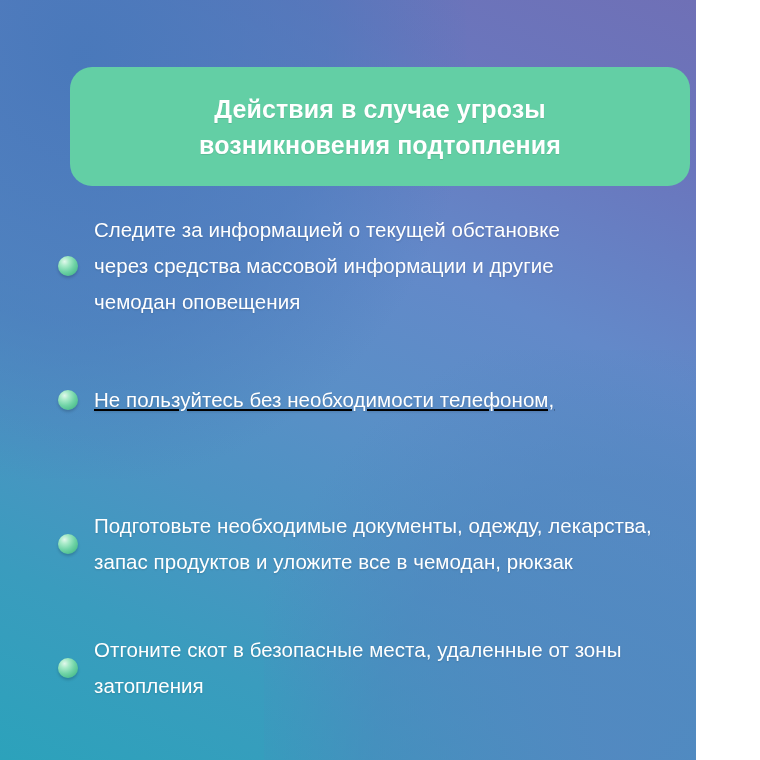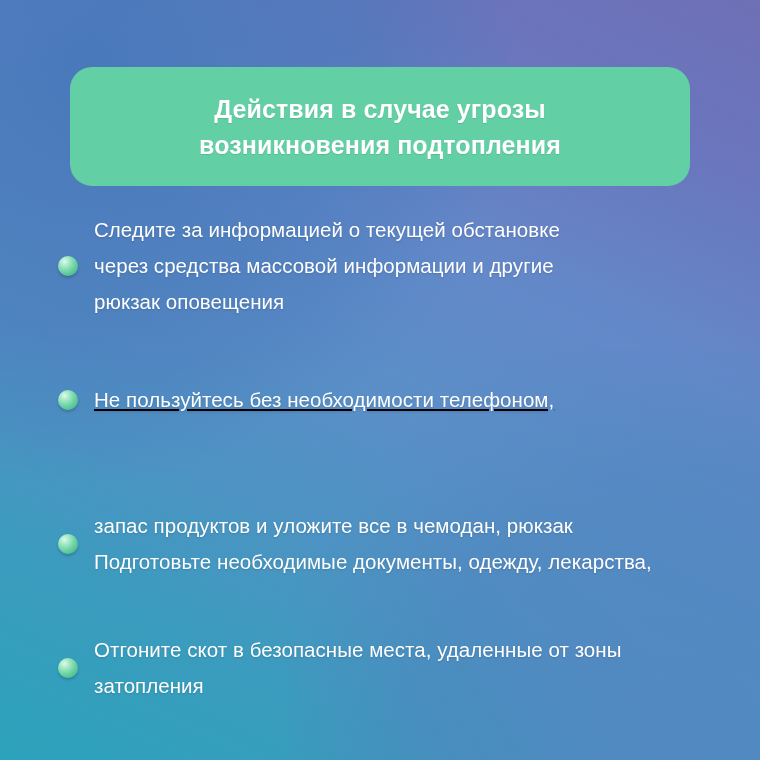--- a/index.html
+++ b/index.html
@@ -10,21 +10,21 @@
   body {
     width: 760px;
     height: 760px;
     overflow: hidden;
     font-family: "Liberation Sans", sans-serif;
   }
 
   
   .poster {
     position: relative;
-    width: 760px;
+    width: 696px;
     height: 760px;
     box-sizing: border-box;
     
     background:
       linear-gradient(205deg,
         #6f70b6 0%,
         #6a76bd 16%,
         #6389c9 36%,
         #5a8fc7 52%,
         #4d93c3 66%,
@@ -164,36 +164,36 @@
       <div class="header-line">возникновения подтопления</div>
     </div>
 
     <div class="bullet-list">
 
       <div class="bullet-item gap-1">
         <span class="bullet-marker"></span>
         <div class="bullet-text">
           <span class="tline">Следите за информацией о текущей обстановке</span>
           <span class="tline">через средства массовой информации и другие</span>
-          <span class="tline">рюкзак оповещения</span>
+          <span class="tline">чемодан оповещения</span>
         </div>
       </div>
 
       <div class="bullet-item gap-2">
         <span class="bullet-marker"></span>
         <div class="bullet-text">
           <span class="tline">Не пользуйтесь без необходимости телефоном,</span>
         </div>
       </div>
 
       <div class="bullet-item gap-3">
         <span class="bullet-marker"></span>
         <div class="bullet-text">
+          <span class="tline">Подготовьте необходимые документы, одежду, лекарства,</span>
           <span class="tline">запас продуктов и уложите все в чемодан, рюкзак</span>
-          <span class="tline">Подготовьте необходимые документы, одежду, лекарства,</span>
         </div>
       </div>
 
       <div class="bullet-item">
         <span class="bullet-marker"></span>
         <div class="bullet-text">
           <span class="tline">Отгоните скот в безопасные места, удаленные от зоны</span>
           <span class="tline">затопления</span>
         </div>
       </div>

